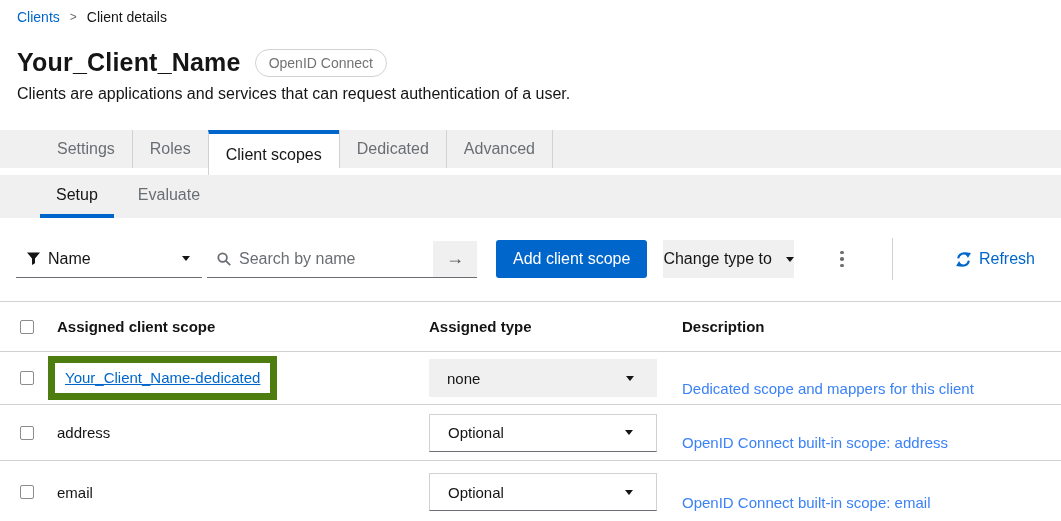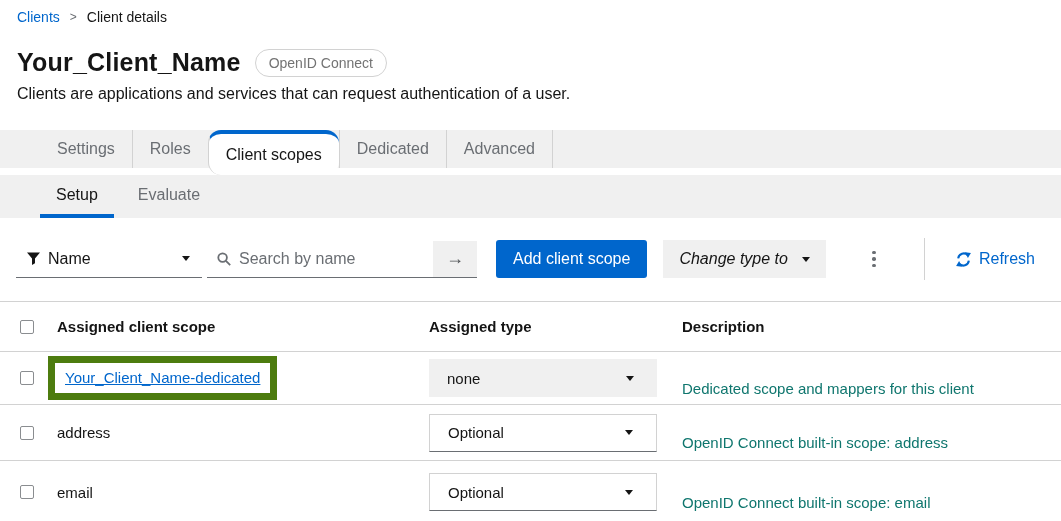--- a/index.html
+++ b/index.html
@@ -17,40 +17,40 @@
   .title-row { display:flex; align-items:center; gap:14px; margin:23px 16px 0 17px; }
   .page-title { font-size:25px; font-weight:700; color:#151515; letter-spacing:.2px; }
   .type-badge { border:1px solid #d2d2d2; border-radius:15px; padding:5px 13px; font-size:14px; color:#737373; background:#fff; }
   .page-desc { margin:8px 16px 0 17px; font-size:16px; color:#151515; }
 
   
   .main-tabs { display:flex; align-items:flex-start; background:#f0f0f0; height:38px; padding-left:40px; margin-top:27px; }
   .main-tab { display:flex; align-items:center; height:38px; padding:0 17px; font-size:16px; color:#6a6e73; cursor:pointer; border-left:1px solid #d2d2d2; }
   .main-tab:first-child { border-left:none; }
   .main-tab:last-child { border-right:1px solid #d2d2d2; }
-  .main-tab.active { background:#fff; border-top:4px solid #0066cc; color:#151515; height:45px; position:relative; z-index:2;border-radius:13px; }
+  .main-tab.active { background:#fff; border-top:4px solid #0066cc; color:#151515; height:45px; position:relative; z-index:2; }
   .tabs-gap { height:7px; background:#fff; }
 
   
   .sub-tabs { display:flex; background:#f0f0f0; height:43px; padding-left:40px; }
   .sub-tab { display:flex; align-items:center; padding:0 16px; font-size:16px; color:#6a6e73; cursor:pointer; border-bottom:4px solid transparent; }
   .sub-tab + .sub-tab { margin-left:8px; }
   .sub-tab.active { color:#151515; border-bottom-color:#0066cc; }
 
   
   .toolbar { display:flex; align-items:center; padding:20px 14px 0 16px; }
   .filter-select { width:186px; height:37px; background:#fff; border-bottom:1px solid #6a6e73; display:flex; align-items:center; gap:8px; padding:0 12px 0 11px; font-size:16px; color:#151515; cursor:pointer; }
   .caret { width:0; height:0; border-left:4.5px solid transparent; border-right:4.5px solid transparent; border-top:5.5px solid #151515; display:inline-block; }
   .filter-select .caret { margin-left:auto; }
   .search-box { margin-left:5px; width:226px; height:37px; border-bottom:1px solid #6a6e73; display:flex; align-items:center; gap:8px; padding:0 8px 0 10px; background:#fff; }
   .search-box input { border:none; outline:none; flex:1; font-size:16px; font-family:Liberation Sans, sans-serif; color:#151515; min-width:0; background:transparent; }
   .search-box input::placeholder { color:#6a6e73; opacity:1; }
   .arrow-btn { width:44px; height:37px; background:#f0f0f0; border:none; border-bottom:1px solid #6a6e73; font-size:18px; color:#4f5255; cursor:pointer; display:flex; align-items:center; justify-content:center; font-family:inherit; }
   .add-btn { margin-left:19px; height:38px; padding:0 17px; background:#0066cc; color:#fff; border:none; border-radius:3px; font-size:16px; font-family:inherit; cursor:pointer; }
-  .change-type-btn { margin-left:16px; height:38px; padding:0 16px; background:#f0f0f0; border:none; color:#151515; font-size:16px; font-family:inherit; display:flex; align-items:center; gap:14px; cursor:pointer;font-style:italic; }
+  .change-type-btn { margin-left:16px; height:38px; padding:0 0; background:#f0f0f0; border:none; color:#151515; font-size:16px; font-family:inherit; display:flex; align-items:center; gap:14px; cursor:pointer; }
   .kebab-btn { margin-left:38px; width:20px; height:38px; background:none; border:none; display:flex; flex-direction:column; align-items:center; justify-content:center; gap:3px; cursor:pointer; }
   .kebab-btn i { width:3.5px; height:3.5px; border-radius:50%; background:#6a6e73; }
   .v-divider { margin-left:40px; width:1px; height:42px; background:#d2d2d2; }
   .refresh { margin-left:auto; margin-right:12px; display:flex; align-items:center; gap:8px; color:#0066cc; font-size:16px; cursor:pointer; background:none; border:none; font-family:inherit; }
 
   
   .scopes-table { margin-top:21px; border-top:1px solid #d2d2d2; }
   .trow { display:grid; grid-template-columns:57px 372px 253px 1fr; align-items:center; border-bottom:1px solid #d2d2d2; }
   .trow.thead { height:50px; }
   .trow.thead .th { font-size:15px; font-weight:700; color:#151515; }
@@ -58,21 +58,21 @@
   .row-2 { height:56px; }
   .row-3 { height:62px; border-bottom:none; }
   .cb { appearance:none; -webkit-appearance:none; width:14px; height:14px; border:1px solid #8a8d90; border-radius:2px; background:#fff; margin-left:20px; cursor:pointer; }
   .scope-cell { font-size:15px; color:#151515; }
   .scope-link { color:#0066cc; text-decoration:underline; cursor:pointer; }
   .highlight-box { display:inline-block; border:7px solid #4d7c0f; padding:6px 10px 7px 10px; margin-left:-9px; }
   .type-select { width:228px; height:38px; display:flex; align-items:center; padding:0 23px 0 18px; font-size:15px; color:#151515; cursor:pointer; }
   .type-select .caret { margin-left:auto; }
   .type-select.disabled { background:#f0f0f0; border:none; }
   .type-select.normal { background:#fff; border:1px solid #d2d2d2; border-bottom:1px solid #6a6e73; }
-  .desc-cell { font-size:15px; color:#0f766e;margin-top:20px; }
+  .desc-cell { font-size:15px; color:#3b82f6;margin-top:20px; }
 
   .icon-svg { display:block; flex:none; }
 </style>
 </head>
 <body>
 
 <div class="page">
 
   <nav class="breadcrumb">
     <a class="crumb-link">Clients</a>

